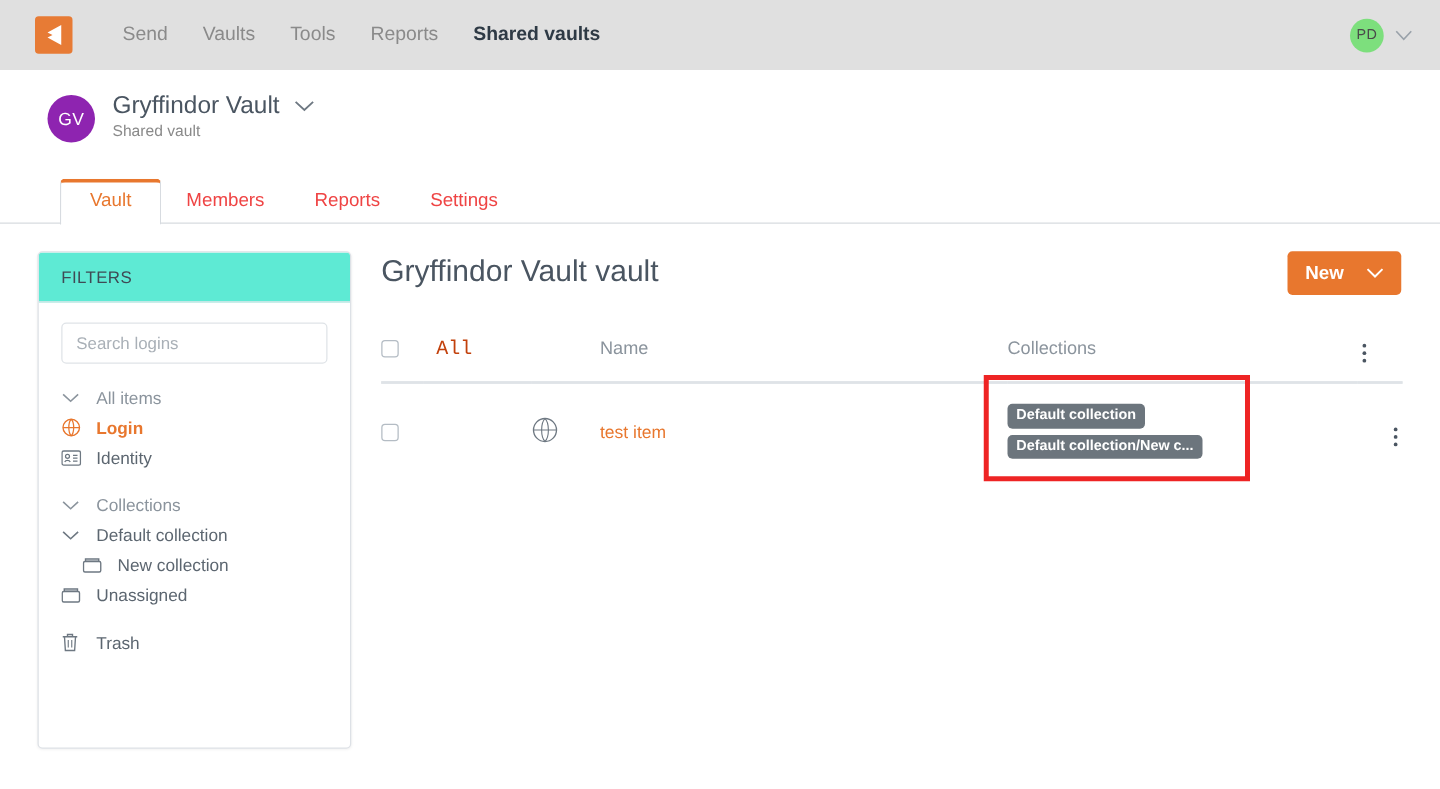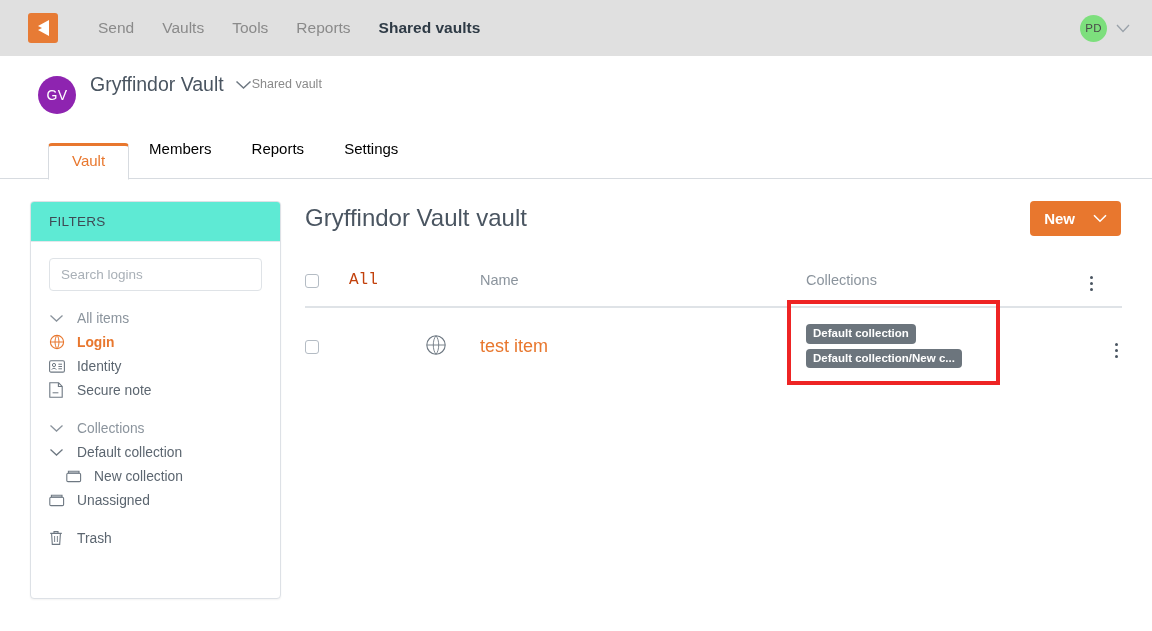--- a/index.html
+++ b/index.html
@@ -67,21 +67,21 @@
   .avatar-vault {
     width:38px; height:38px; border-radius:50%;
     background:#8e24b0;
     color:#ffffff;
     font-size:14px;
     display:flex; align-items:center; justify-content:center;
     margin-right:14px;
     margin-top:2px;
     letter-spacing:0.3px;
   }
-  .vault-titleblock { display:flex; flex-direction:row; }
+  .vault-titleblock { display:flex; flex-direction:column; }
   .vault-title-row { display:flex; align-items:center; gap:11px; }
   .vault-title {
     font-size:19.5px;
     color:#4a5561;
     font-weight:normal;
     line-height:1.1;
   }
   .vault-sub {
     font-size:12.5px;
     color:#8a8a8a;
@@ -98,22 +98,22 @@
   }
   .tabs-wrap:after {
     content:"";
     position:absolute;
     left:0; right:0; bottom:0;
     height:1px; background:#d7dbe0;
   }
   .tab {
     position:relative;
     font-size:15px;
-    color:#000000;
-    padding:9px 20px 22px 20px;
+    color:#ef4444;
+    padding:9px 20px 10px 20px;
     cursor:pointer;
     z-index:2;
     line-height:1.1;
   }
   .tab.active {
     color:#e8772e;
     background:#ffffff;
     border:1px solid #d7dbe0;
     border-bottom:1px solid #ffffff;
     border-top:3px solid #e8772e;
@@ -249,21 +249,21 @@
     border:1px solid #b4bcc4;
     border-radius:3px;
     background:#fff;
     display:inline-block;
     cursor:pointer;
     vertical-align:middle;
   }
   .hdr-all { color:#c2410c; font-size:16px; padding-left:10px;font-family:Liberation Mono, monospace; }
   .item-link {
     color:#e8772e;
-    font-size:18px;
+    font-size:14px;
     text-decoration:none;
     cursor:pointer;
   }
   .kebab {
     display:inline-flex;
     flex-direction:column;
     gap:3px;
     align-items:center;
     cursor:pointer;
     padding:2px 4px;
@@ -371,30 +371,20 @@
             <svg width="16" height="13" viewBox="0 0 16 13">
               <rect x="0.6" y="0.8" width="14.8" height="11.3" rx="1.4" fill="none" stroke="#6e7882" stroke-width="1.1"></rect>
               <circle cx="5" cy="5" r="1.6" fill="none" stroke="#6e7882" stroke-width="1"></circle>
               <path d="M2.8 9.6 C3.5 7.8 6.5 7.8 7.2 9.6" fill="none" stroke="#6e7882" stroke-width="1"></path>
               <path d="M9.4 4.2 L13 4.2 M9.4 6.5 L13 6.5 M9.4 8.8 L13 8.8" stroke="#6e7882" stroke-width="1"></path>
             </svg>
           </span>
           <span>Identity</span>
         </div>
 
-        <div class="filter-item">
-          <span class="ficon">
-            <svg width="14" height="16" viewBox="0 0 14 16">
-              <path d="M0.8 0.8 L9.6 0.8 L13.2 4.4 L13.2 15.2 L0.8 15.2 Z" fill="none" stroke="#6e7882" stroke-width="1.1"></path>
-              <path d="M9.4 0.9 L9.4 4.5 L13.1 4.5" fill="none" stroke="#6e7882" stroke-width="1.1"></path>
-              <path d="M3.6 10.8 L9.4 10.8" stroke="#6e7882" stroke-width="1"></path>
-            </svg>
-          </span>
-          <span>Secure note</span>
-        </div>
 
       </div>
 
       <div class="group-gap"></div>
 
       <div class="filter-group" style="margin-top:0">
 
         <div class="filter-item muted">
           <span class="ficon">
             <svg width="15" height="9" viewBox="0 0 15 9">

